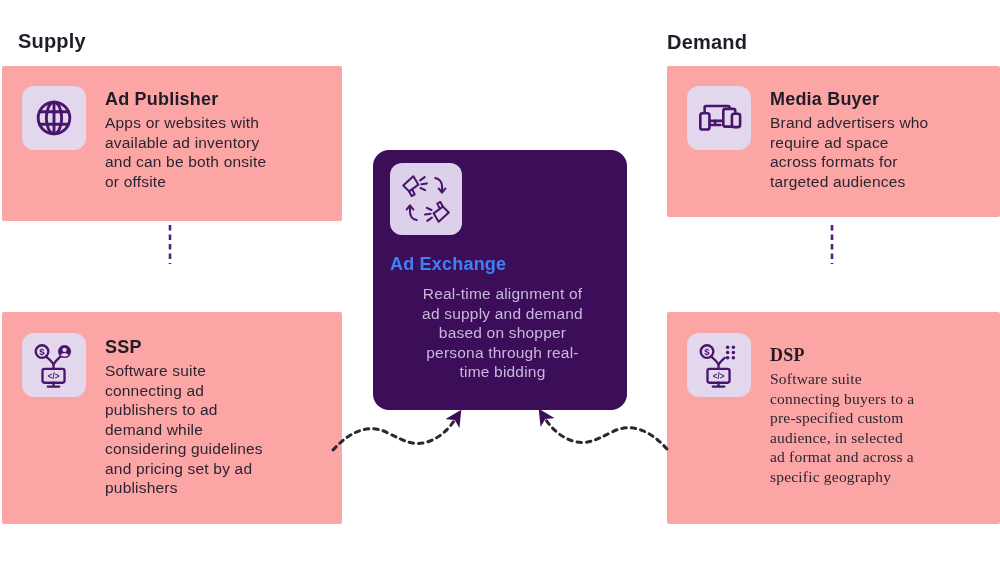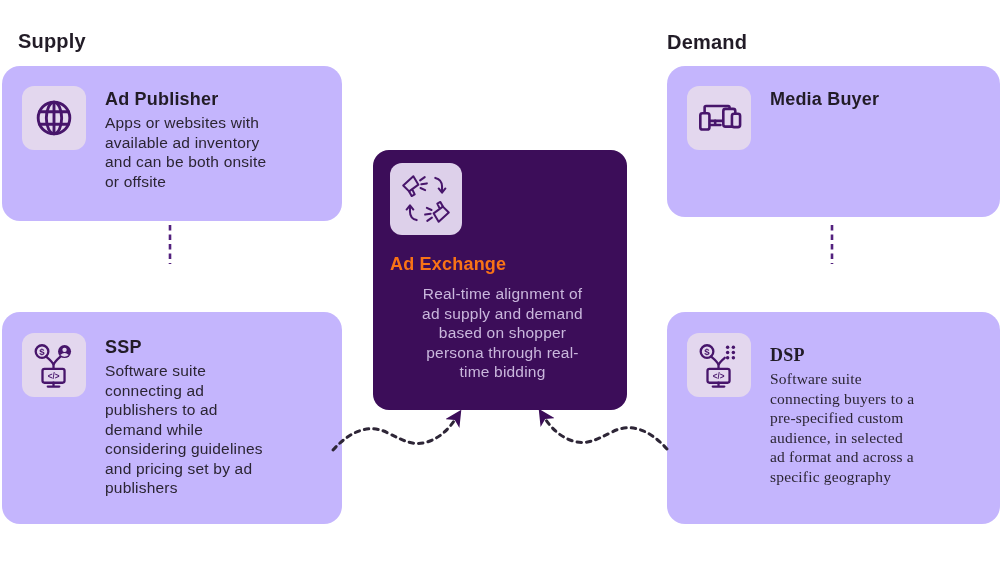--- a/index.html
+++ b/index.html
@@ -1,28 +1,28 @@
 <!DOCTYPE html>
 <html><head>
 <meta charset="utf-8">
 <style>
   html,body{margin:0;padding:0;background:#ffffff;}
   .canvas{position:relative;width:1000px;height:563px;background:#ffffff;overflow:hidden;
           font-family:"Liberation Sans",sans-serif;}
   .h-label{position:absolute;font-size:20px;font-weight:700;color:#221c27;letter-spacing:.2px;line-height:24px;}
-  .card{position:absolute;background:#c4b5fd;border-radius:18px;}
+  .card{position:absolute;background:#fca5a5;border-radius:2px;}
   .tile{position:absolute;left:20px;top:20px;width:64px;height:64px;background:#E3D7EE;border-radius:12px;
         display:flex;align-items:center;justify-content:center;}
   .card-text{position:absolute;left:103px;top:22px;right:8px;}
   .card-title{font-size:18px;font-weight:700;color:#221c27;letter-spacing:.2px;line-height:22px;margin-bottom:3px;}
   .card-body{font-size:15.5px;font-weight:500;line-height:19.5px;color:#2b2533;letter-spacing:.2px;white-space:pre-line;}
   .center-card{position:absolute;left:373px;top:150px;width:254px;height:260px;background:#3C0D59;border-radius:16px;}
   .center-tile{position:absolute;left:17px;top:13px;width:72px;height:72px;background:#DDD0EA;border-radius:12px;
         display:flex;align-items:center;justify-content:center;}
-  .center-title{position:absolute;left:17px;top:104px;font-size:18px;font-weight:700;color:#f97316;letter-spacing:.2px;}
+  .center-title{position:absolute;left:17px;top:104px;font-size:18px;font-weight:700;color:#3b82f6;letter-spacing:.2px;}
   .center-body{position:absolute;left:17px;top:134px;right:12px;font-size:15.5px;font-weight:500;line-height:19.5px;
         color:#C9B7DC;letter-spacing:.2px;white-space:pre-line;text-align:center;}
   .overlay{position:absolute;left:0;top:0;pointer-events:none;}
 </style>
 </head>
 <body>
 
 <div class="canvas">
 
   <div class="h-label" style="left:2px;top:29px;margin-left:16px;">Supply</div>
@@ -86,20 +86,24 @@
           <path d="M20,27 v3.8"></path>
           <path d="M14.5,31.3 h11"></path>
           <rect x="4.5" y="19" width="9.5" height="17" rx="2.2" fill="#E3D7EE"></rect>
           <rect x="28.5" y="14.5" width="12.5" height="18.5" rx="2.2" fill="#E3D7EE"></rect>
           <rect x="37.5" y="19.5" width="8.5" height="14" rx="2.2" fill="#E3D7EE"></rect>
         </g>
       </svg>
     </div>
     <div class="card-text">
       <div class="card-title">Media Buyer</div>
+      <div class="card-body">Brand advertisers who
+require ad space
+across formats for
+targeted audiences</div>
     </div>
   </div>
 
   <div class="card" style="left:667px;top:312px;width:333px;height:212px;">
     <div class="tile" style="top:21px;">
       <svg width="46" height="46" viewBox="0 0 48 48">
         <g stroke="#47156B" stroke-width="2.4" fill="none" stroke-linecap="round" stroke-linejoin="round">
           <circle cx="11.5" cy="10" r="6.6"></circle>
           <path d="M15.5,15 Q23.5,21.5 23.5,24.5 M30,16.5 Q24,21.5 23.5,24.5 M23.5,24.5 V28"></path>
           <rect x="12" y="28" width="23" height="14.5" rx="2"></rect>

